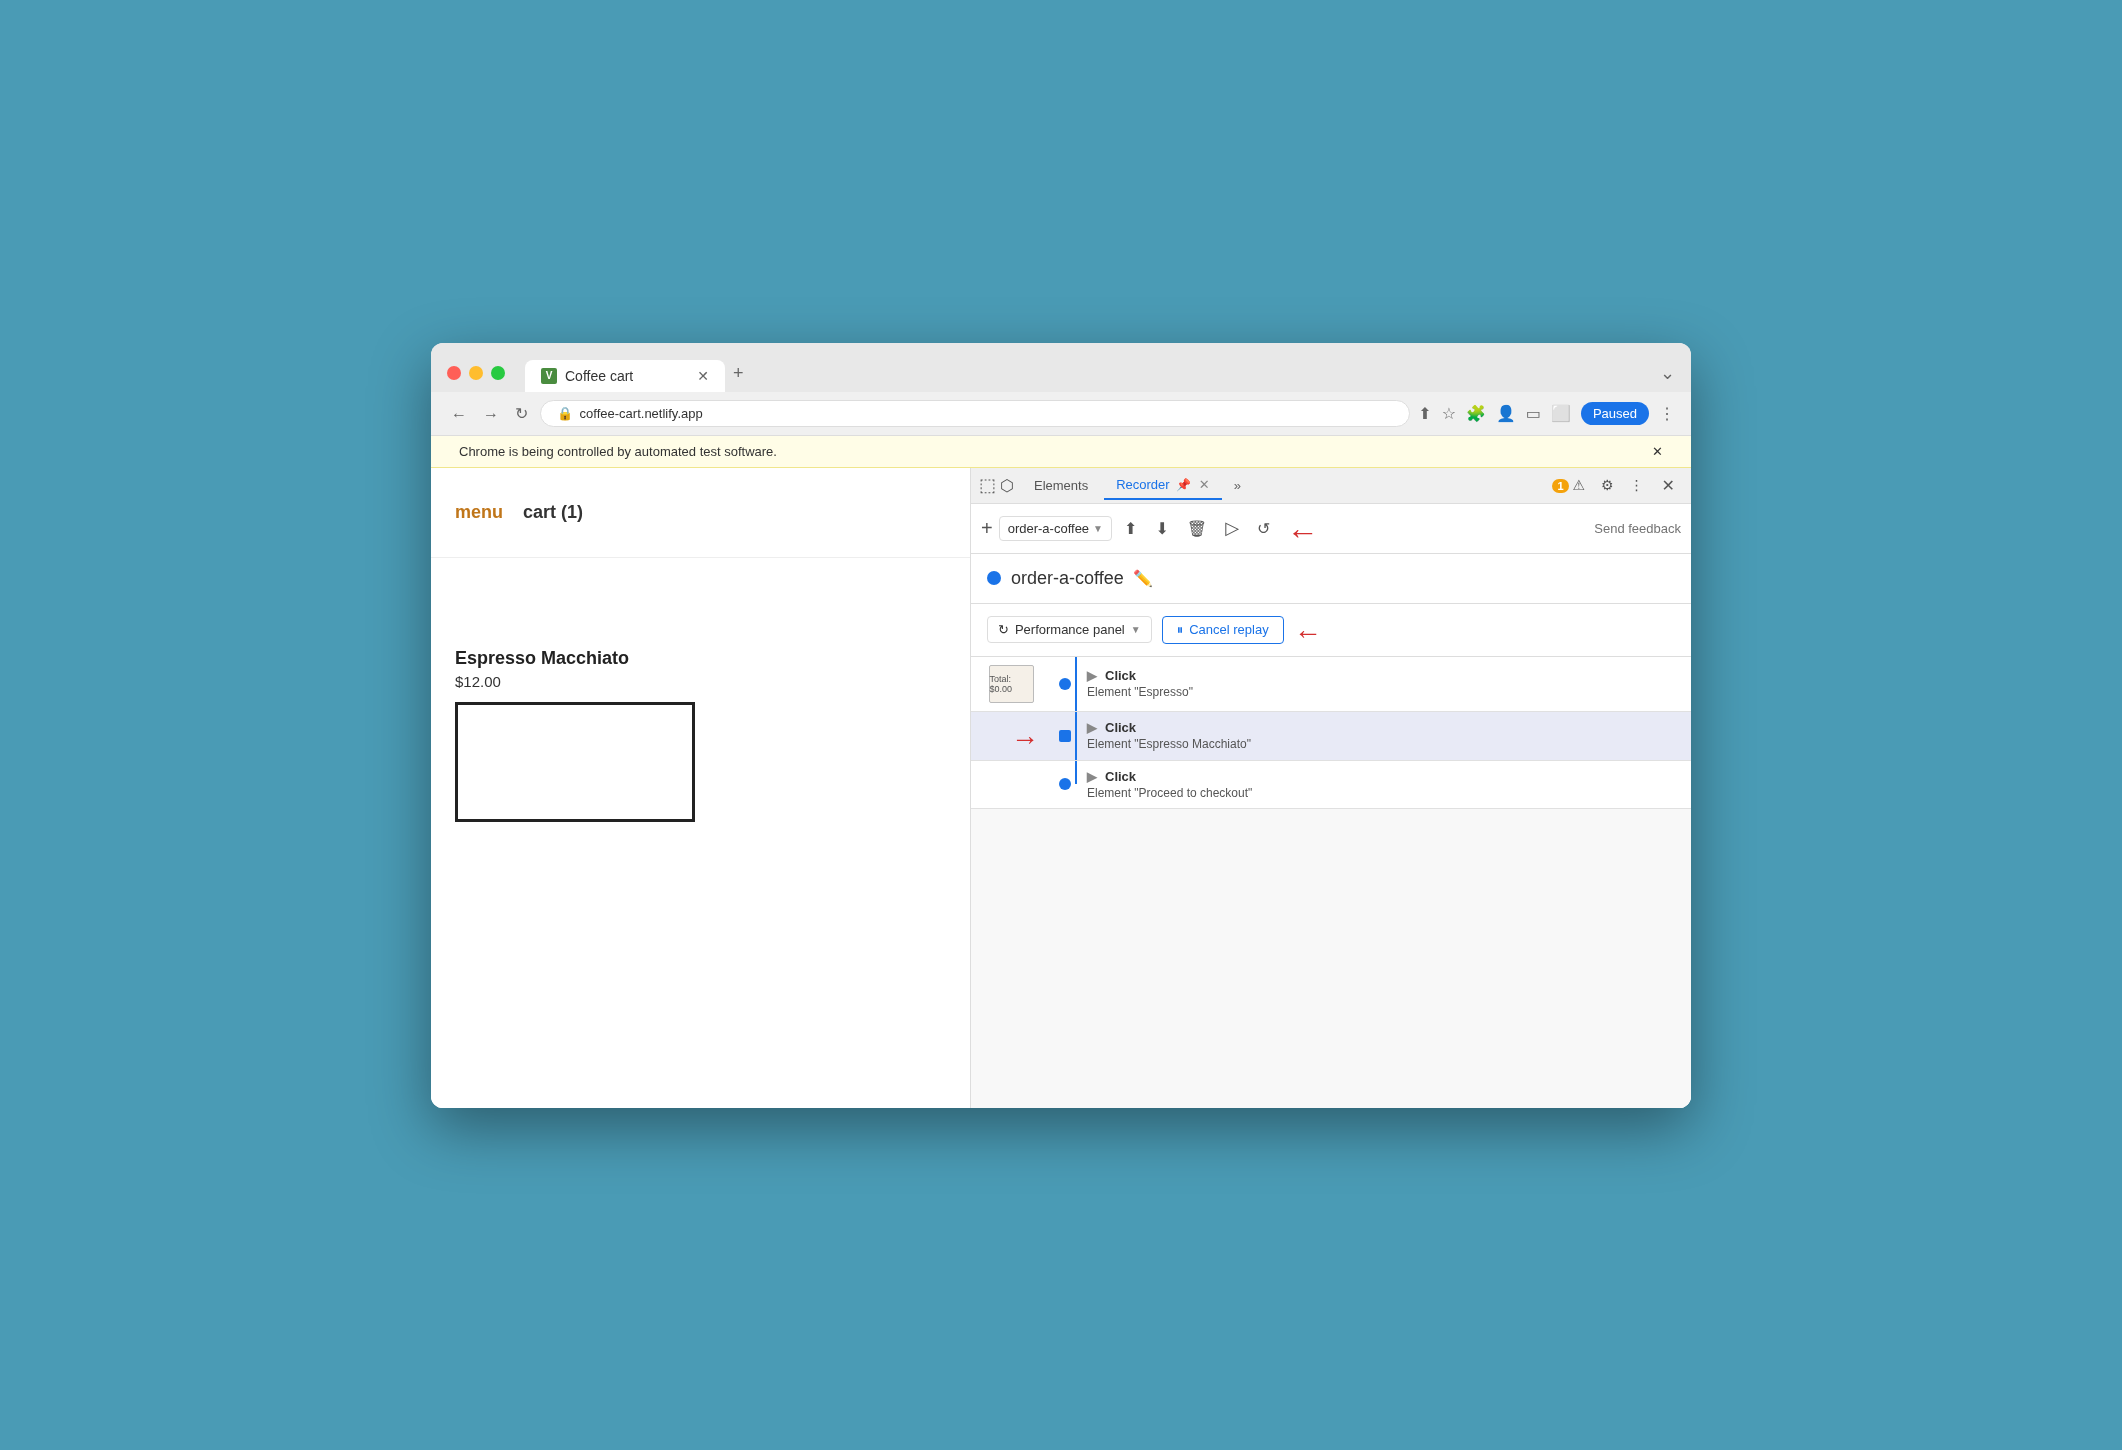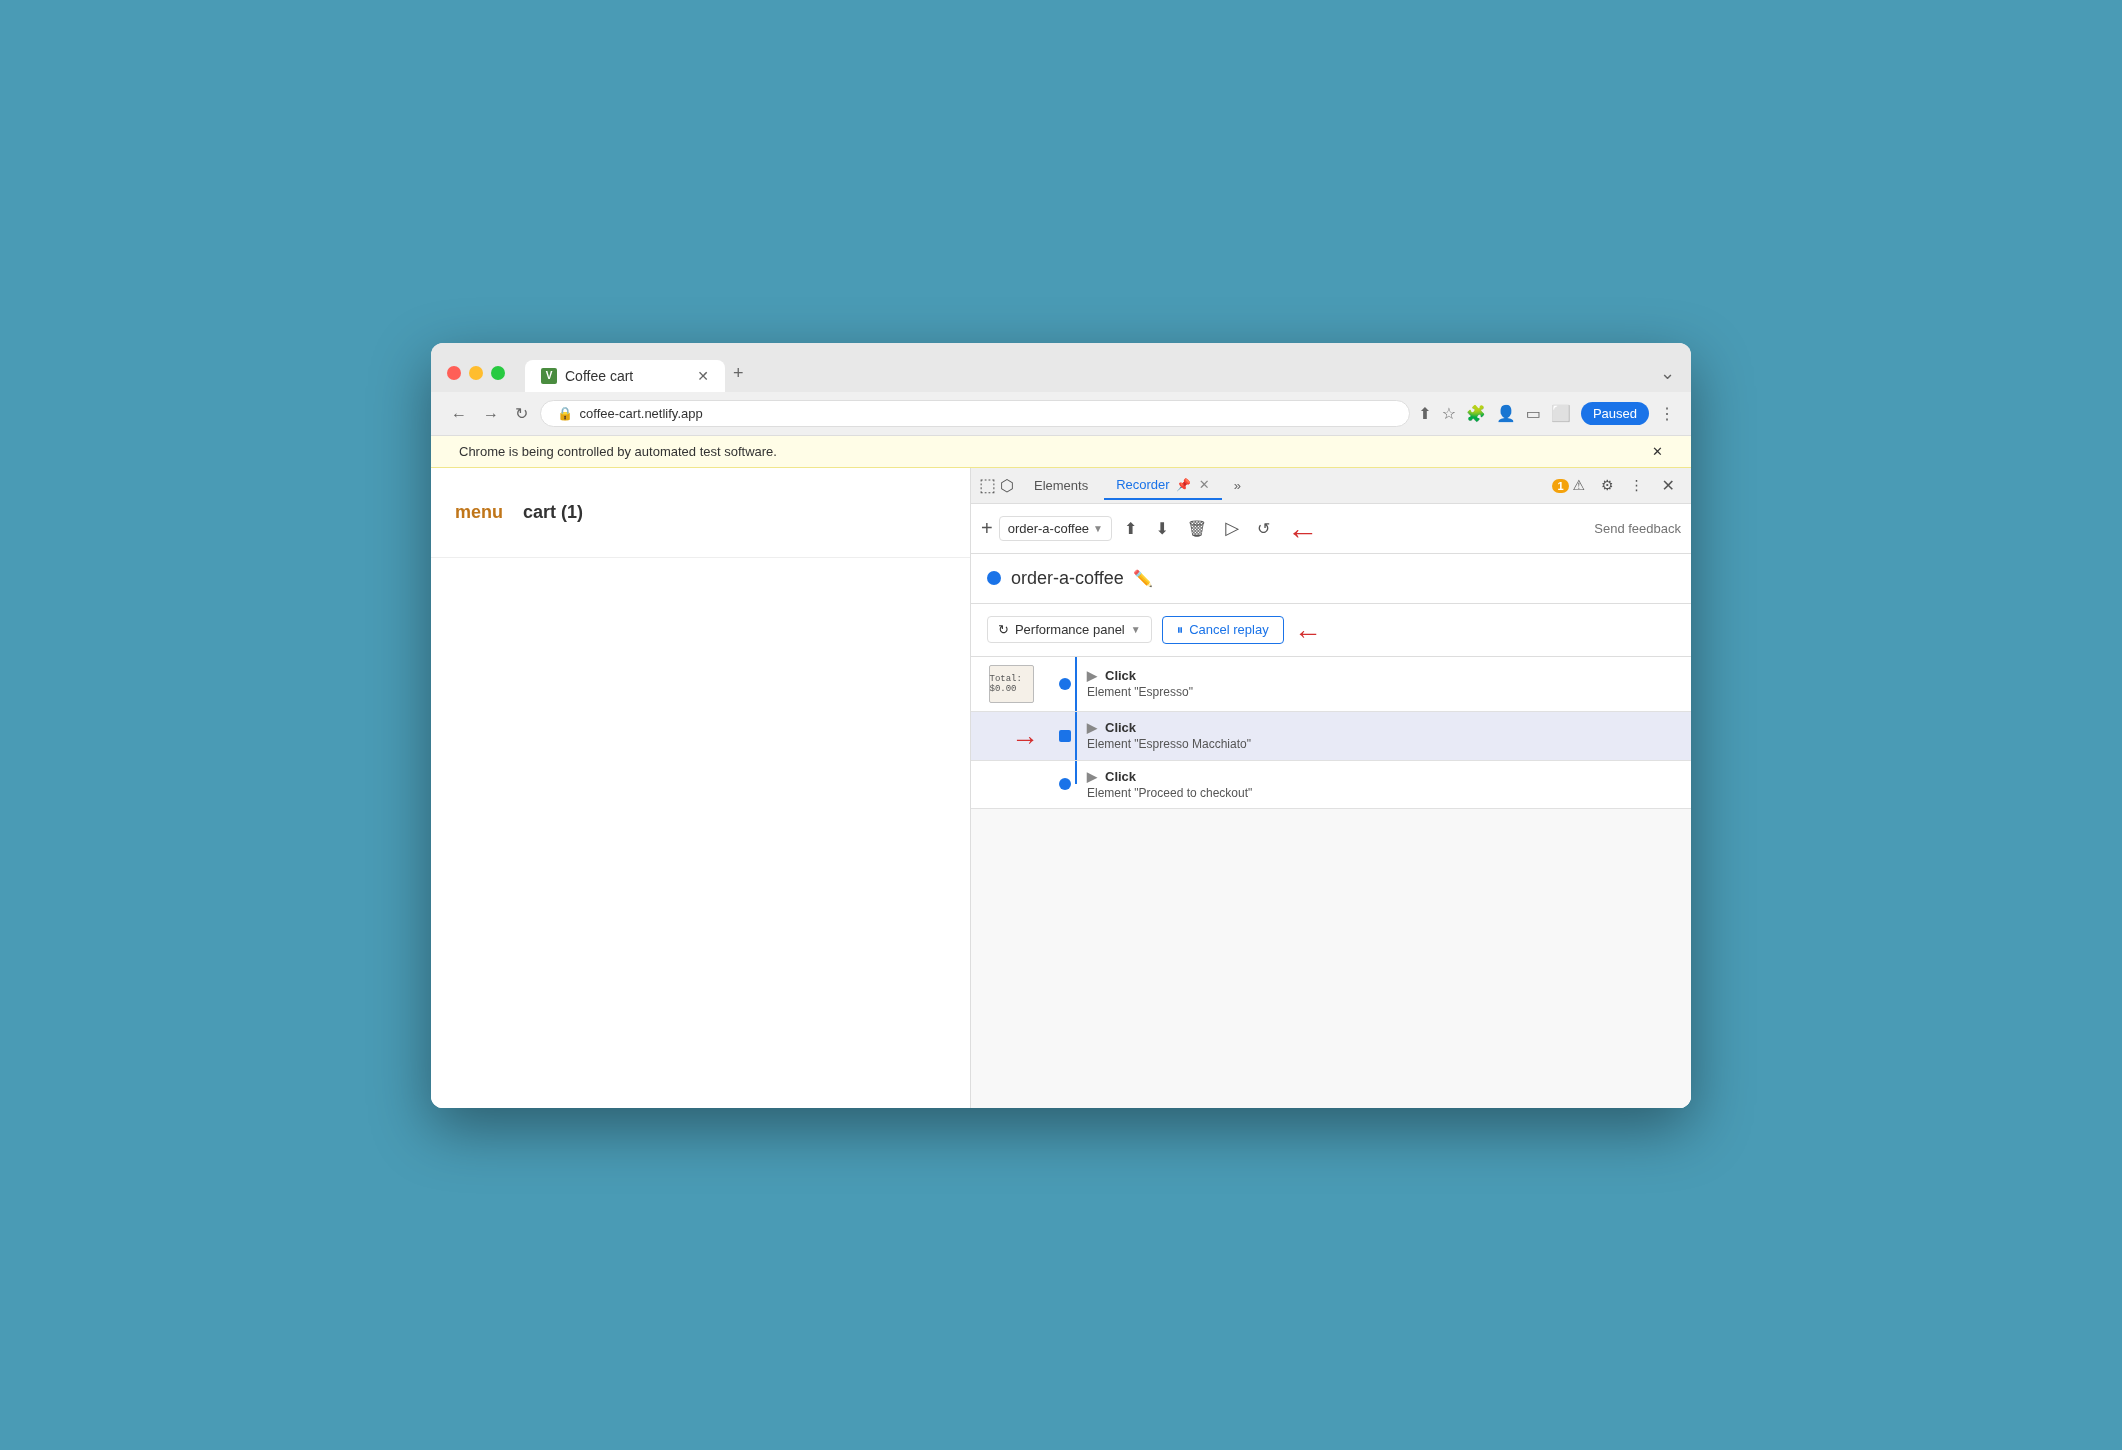--- a/index.html
+++ b/index.html
@@ -500,21 +500,21 @@
       width: 45px;
       height: 38px;
       background: #f5f0e8;
       border: 1px solid #bbb;
       border-radius: 2px;
       display: flex;
       align-items: center;
       justify-content: center;
       font-size: 9px;
       color: #555;
-      font-family: Liberation Mono, monospace;
+      font-family: Liberation Sans, sans-serif;
     }
     .timeline-line-col {
       width: 28px;
       flex-shrink: 0;
       display: flex;
       flex-direction: column;
       align-items: center;
       position: relative;
     }
     .timeline-dot {
@@ -607,20 +607,25 @@
   <div class="main-content">
 
     <div class="website-pane">
       <div class="website-nav">
         <span class="nav-menu">menu</span>
         <span class="nav-cart">cart (1)</span>
       </div>
       <div class="website-body">
 
 
+        <div class="product-item product-macchiato" style="margin-top: 70px;">
+          <div class="product-name">Espresso Macchiato</div>
+          <div class="product-price">$12.00</div>
+          <div class="product-macchiato-box"></div>
+        </div>
       </div>
     </div>
 
     <div class="devtools-pane">
 
       <div class="devtools-tabs">
         <span style="font-size:18px; cursor:pointer; color:#555;">⬚</span>
         <span style="font-size:16px; cursor:pointer; color:#555; margin-right:4px;">⬡</span>
         <span class="dt-tab">Elements</span>
         <span class="dt-tab active" style="border-bottom: 2px solid #1a73e8; color:#1a73e8;">

